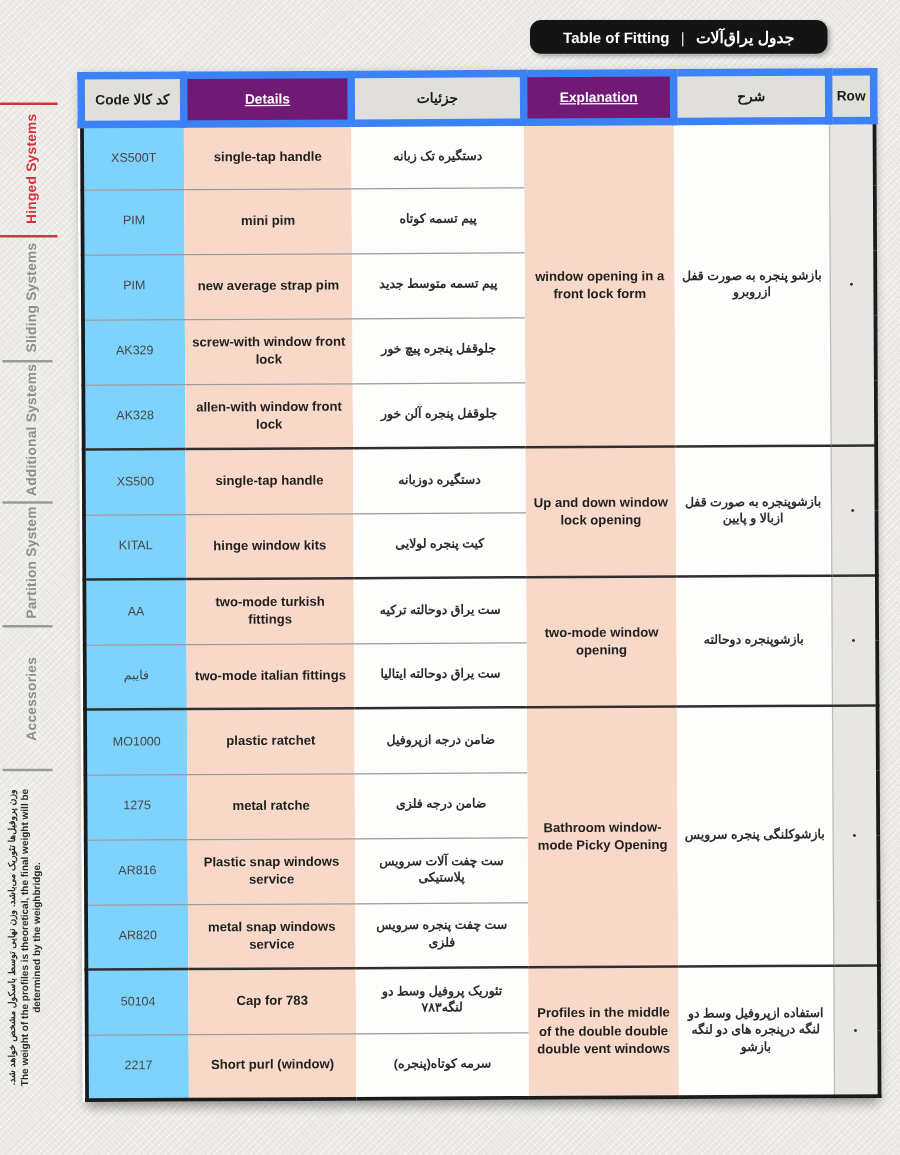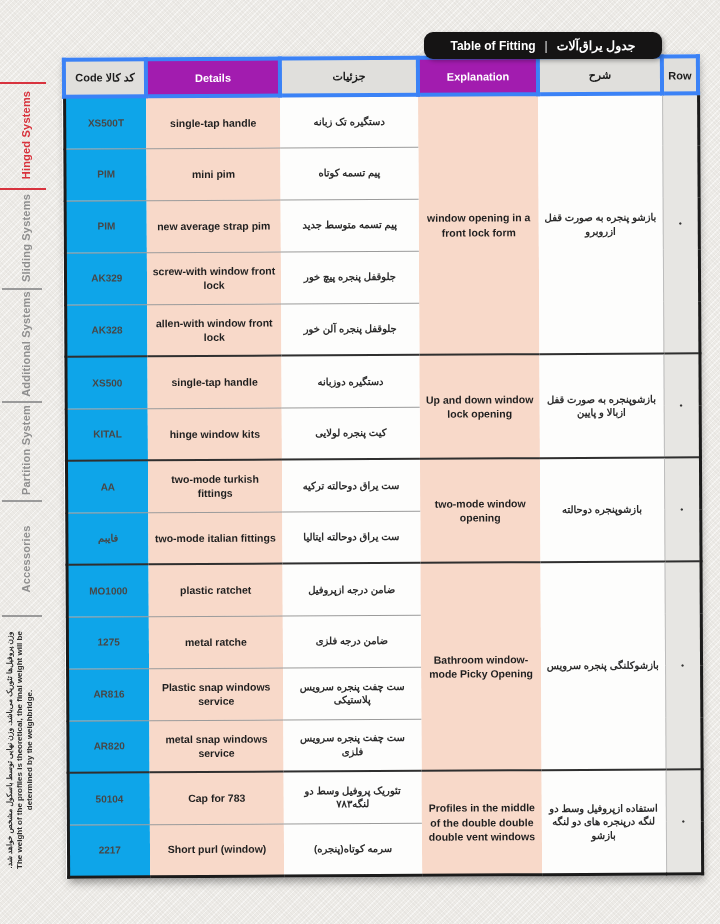--- a/index.html
+++ b/index.html
@@ -9,51 +9,51 @@
     overflow:hidden;
     background-color:#edebe7;
     background-image:
       repeating-linear-gradient(45deg, rgba(120,115,110,0.05) 0 1px, transparent 1px 3px),
       repeating-linear-gradient(-45deg, rgba(255,255,255,0.5) 0 1px, transparent 1px 4px);
     font-family:"Liberation Sans", sans-serif;
   }
 
   
   .badge{
-    position:absolute;left:424px;top:32px;width:238px;height:27px;
+    position:absolute;left:424px;top:16px;width:238px;height:27px;
     background:#151414;border-radius:9px;
     display:flex;align-items:center;justify-content:center;gap:9px;
     color:#fff;font-size:12px;font-weight:bold;
     box-shadow:2px 2px 4px rgba(0,0,0,0.3);
     z-index:5;
   }
   .badge .fa{font-size:12.5px;}
   .badge .sep{font-weight:normal;opacity:.9;}
 
   
   .table-wrap{
     position:absolute;left:64px;top:56px;width:634px;
     transform:rotate(-0.3deg);
     box-shadow:3px 4px 9px rgba(0,0,0,0.38);
     background:#fff;
   }
   table{border-collapse:collapse;width:634px;table-layout:fixed;}
   table{border:3px solid #1b1b1b;}
   thead th{
-    border:4px solid #3b82f6;
+    border:6px solid #3b82f6;
     height:33px;font-size:11px;font-weight:bold;color:#1d1d1d;
     background:#e0dfdc;padding:0 2px;
   }
-  thead th.red{background:#a21caf;color:#ffffff;}
+  thead th.red{background:#701a75;color:#ffffff;text-decoration:underline;}
   tbody tr{height:52px;}
   td{
     text-align:center;vertical-align:middle;padding:2px 5px;
     font-size:10px;color:#2c2c2c;line-height:1.35;
   }
-  td.code{color:#474747;font-weight:bold;background:#0ea5e9;}
+  td.code{color:#474747;font-weight:normal;background:#7dd3fc;}
   td.det{background:#f8d9c9;font-weight:bold;font-size:10.5px;color:#1f1f1f;text-align:center;}
   td.fa{direction:rtl;font-weight:bold;background:#fdfdfc;}
   td.expl{background:#f8d9c9;font-weight:bold;font-size:10.5px;color:#1f1f1f;}
   td.sharh{direction:rtl;font-weight:bold;background:#fdfdfc;}
   td.rowcol{background:#e7e6e3;border-left:1px solid #bdbdbd;font-size:9px;color:#333;}
   td.sep{border-top:1px solid #9b9b9b;}
   tr.gs td{border-top:2px solid #2f2f2f;}
 
   
   .vtab{
@@ -191,21 +191,21 @@
         <td class="rowcol" rowspan="4">•</td>
       </tr>
       <tr>
         <td class="code sep">1275</td>
         <td class="det sep">metal ratche</td>
         <td class="fa sep">ضامن درجه فلزی</td>
       </tr>
       <tr>
         <td class="code sep">AR816</td>
         <td class="det sep">Plastic snap windows service</td>
-        <td class="fa sep">ست چفت پنجره سرویس پلاستیکی</td>
+        <td class="fa sep">ست چفت آلات سرویس پلاستیکی</td>
       </tr>
       <tr>
         <td class="code sep">AR820</td>
         <td class="det sep">metal snap windows service</td>
         <td class="fa sep">ست چفت پنجره سرویس فلزی</td>
       </tr>
 
       <tr class="gs">
         <td class="code">50104</td>
         <td class="det">Cap for 783</td>

